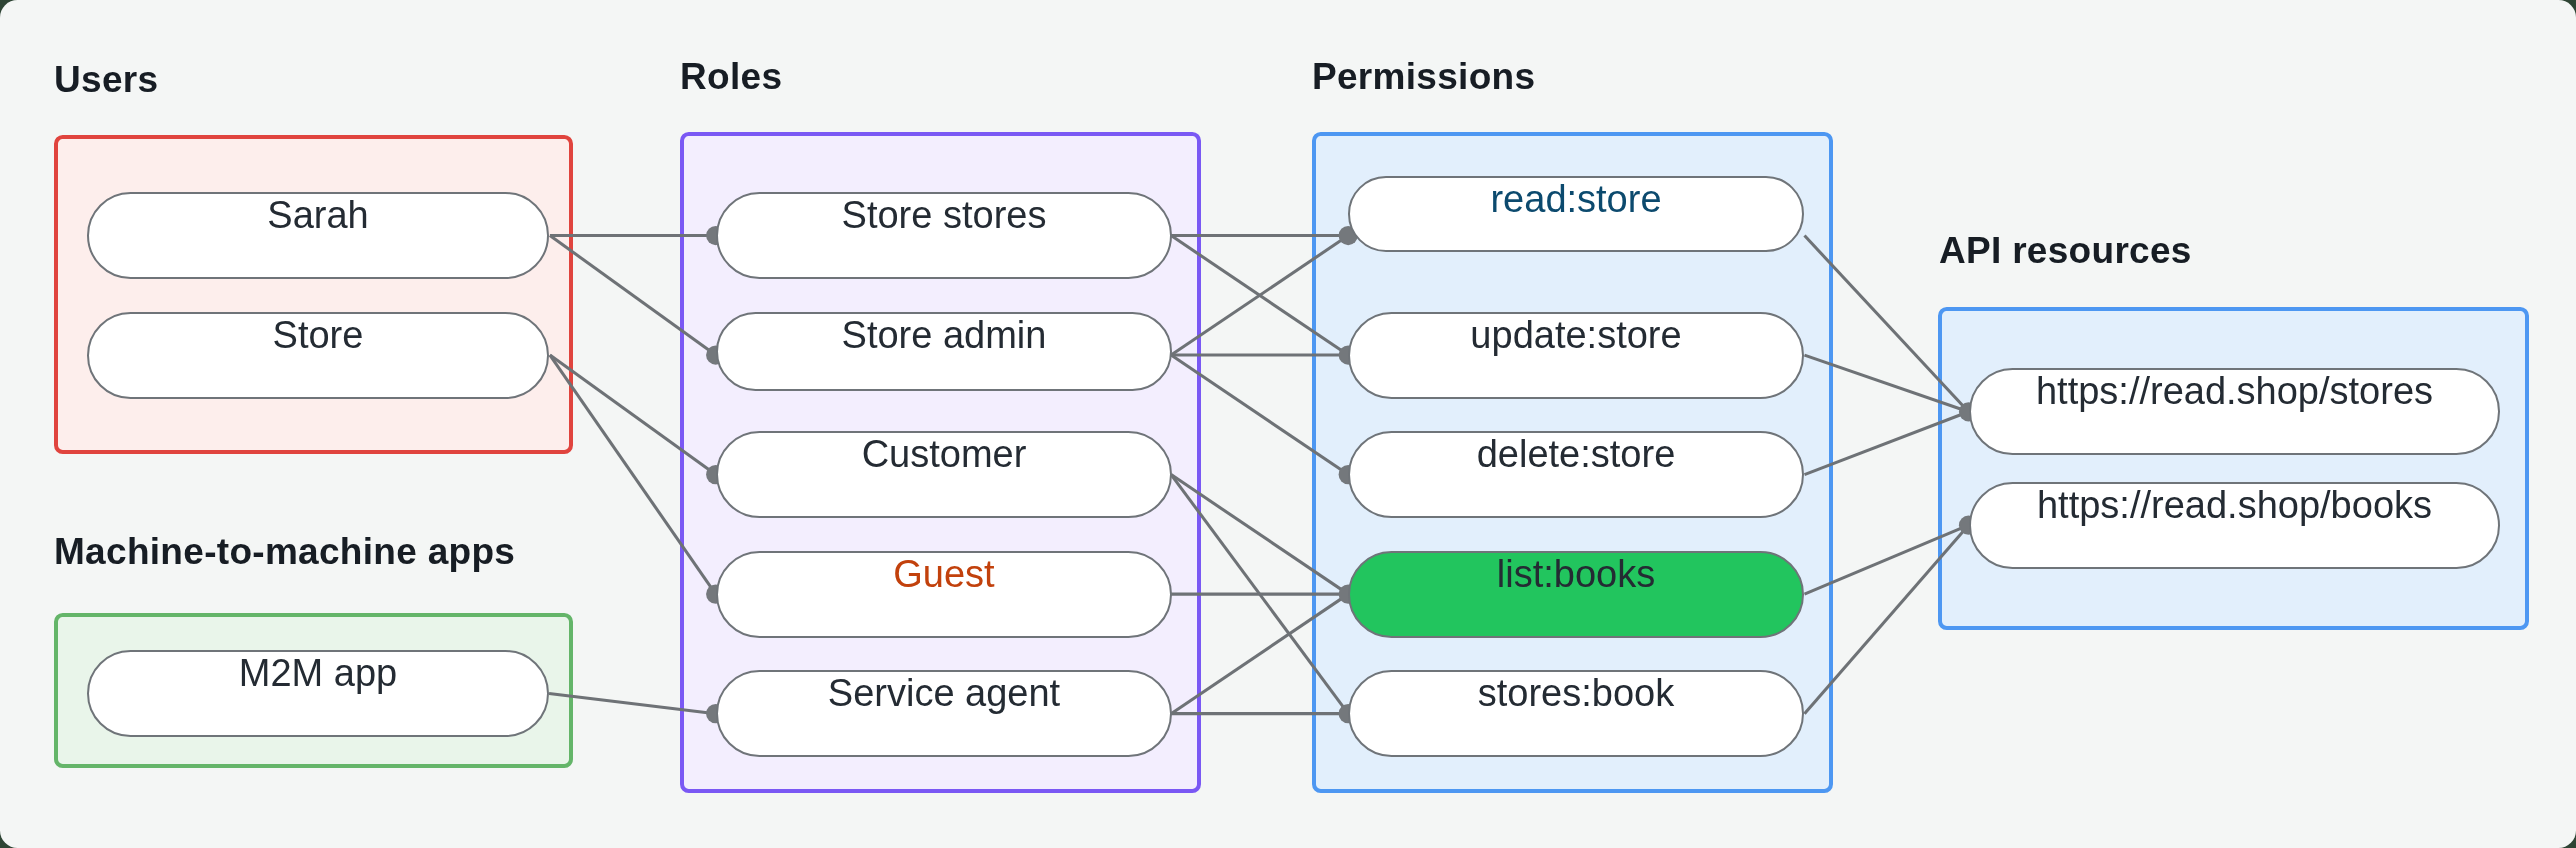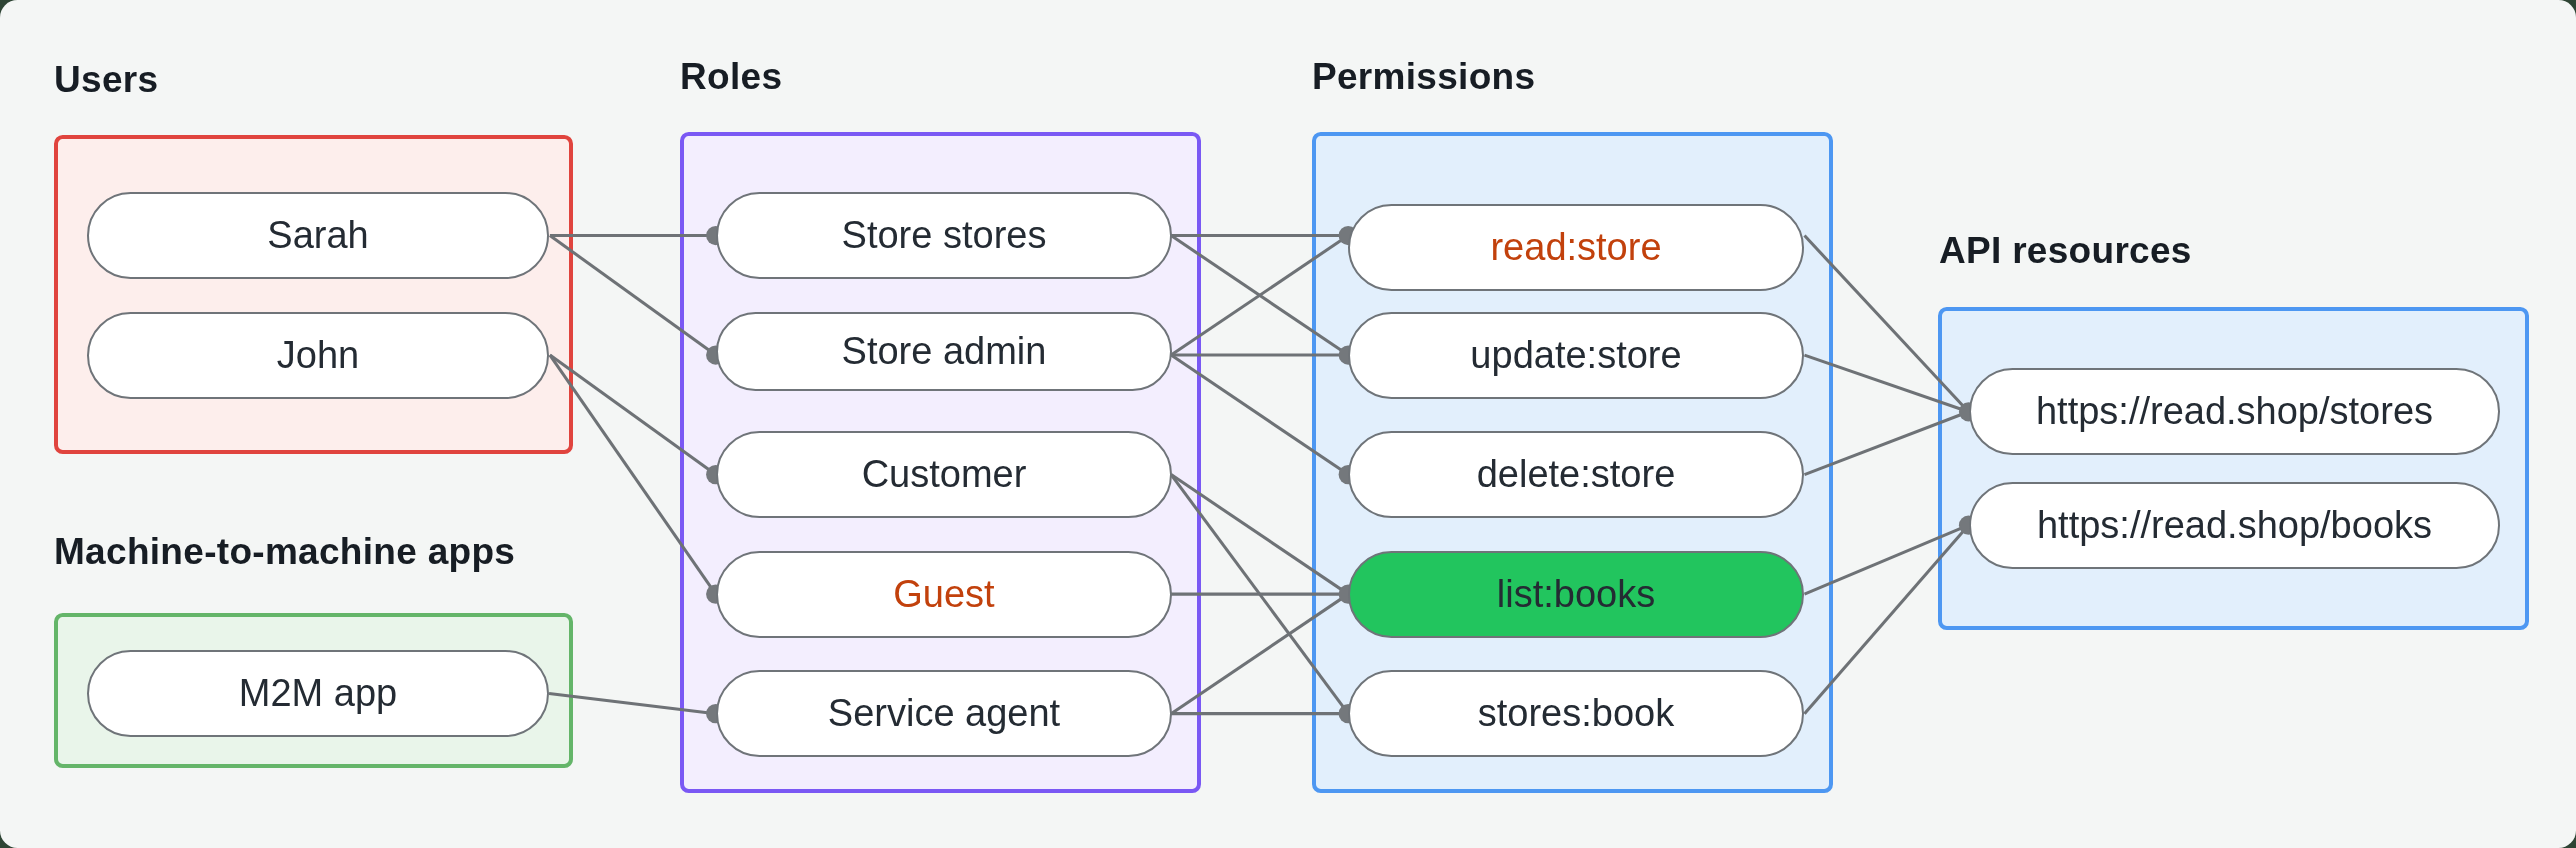--- a/index.html
+++ b/index.html
@@ -26,21 +26,21 @@
     font-size:37px;font-weight:700;color:#171d24;
     letter-spacing:0.3px;
     z-index:4;white-space:nowrap;
   }
   .pill{
     position:absolute;
     background:#ffffff;
     border:2.6px solid #6f7479;
     border-radius:52px;
     box-sizing:border-box;
-    display:flex;align-items:center;justify-content:center;
+    display:flex;justify-content:center;
     font-size:38px;color:#242b33;
     z-index:3;white-space:nowrap;
   }
   svg.edges{position:absolute;left:0;top:0;z-index:2;}
 </style>
 </head>
 <body style="background: rgb(46, 68, 52);">
 
 <div class="canvas" style="background: rgb(244, 246, 245);">
 
@@ -88,21 +88,21 @@
   <div class="group-label" style="left:54px;top:59px">Users</div>
   <div class="group-label" style="left:54px;top:531px">Machine-to-machine apps</div>
   <div class="group-label" style="left:680px;top:56px">Roles</div>
   <div class="group-label" style="left:1312px;top:56px">Permissions</div>
   <div class="group-label" style="left:1939px;top:230px">API resources</div>
 
   <div class="pill" style="left: 87px; top: 192px; width: 462px; height: 87px; border-color: rgb(111, 116, 121); background: rgb(255, 255, 255); color: rgb(36, 43, 51);">
     <span>Sarah</span>
   </div>
   <div class="pill" style="left: 87px; top: 312px; width: 462px; height: 87px; border-color: rgb(111, 116, 121); background: rgb(255, 255, 255); color: rgb(36, 43, 51);">
-    <span>John</span>
+    <span>Store</span>
   </div>
 
   <div class="pill" style="left: 87px; top: 650px; width: 462px; height: 87px; border-color: rgb(111, 116, 121); background: rgb(255, 255, 255); color: rgb(36, 43, 51);">
     <span>M2M app</span>
   </div>
 
   <div class="pill" style="left: 716px; top: 192px; width: 456px; height: 87px; border-color: rgb(111, 116, 121); background: rgb(255, 255, 255); color: rgb(36, 43, 51);">
     <span>Store stores</span>
   </div>
   <div class="pill" style="left: 716px; top: 312px; width: 456px; height: 79px; border-color: rgb(111, 116, 121); background: rgb(255, 255, 255); color: rgb(36, 43, 51);">
@@ -111,21 +111,21 @@
   <div class="pill" style="left: 716px; top: 431px; width: 456px; height: 87px; border-color: rgb(111, 116, 121); background: rgb(255, 255, 255); color: rgb(36, 43, 51);">
     <span>Customer</span>
   </div>
   <div class="pill" style="left: 716px; top: 551px; width: 456px; height: 87px; border-color: rgb(111, 116, 121); background: rgb(255, 255, 255); color: #c2410c;">
     <span>Guest</span>
   </div>
   <div class="pill" style="left: 716px; top: 670px; width: 456px; height: 87px; border-color: rgb(111, 116, 121); background: rgb(255, 255, 255); color: rgb(36, 43, 51);">
     <span>Service agent</span>
   </div>
 
-  <div class="pill" style="left: 1348px; top: 204px; width: 456px; height: 87px; border-color: rgb(111, 116, 121); background: rgb(255, 255, 255); color: #c2410c;">
+  <div class="pill" style="left: 1348px; top: 176px; width: 456px; height: 76px; border-color: rgb(111, 116, 121); background: rgb(255, 255, 255); color: #0c4a6e;">
     <span>read:store</span>
   </div>
   <div class="pill" style="left: 1348px; top: 312px; width: 456px; height: 87px; border-color: rgb(111, 116, 121); background: rgb(255, 255, 255); color: rgb(36, 43, 51);">
     <span>update:store</span>
   </div>
   <div class="pill" style="left: 1348px; top: 431px; width: 456px; height: 87px; border-color: rgb(111, 116, 121); background: rgb(255, 255, 255); color: rgb(36, 43, 51);">
     <span>delete:store</span>
   </div>
   <div class="pill" style="left: 1348px; top: 551px; width: 456px; height: 87px; border-color: rgb(111, 116, 121); background: #22c55e; color: rgb(36, 43, 51);">
     <span>list:books</span>

